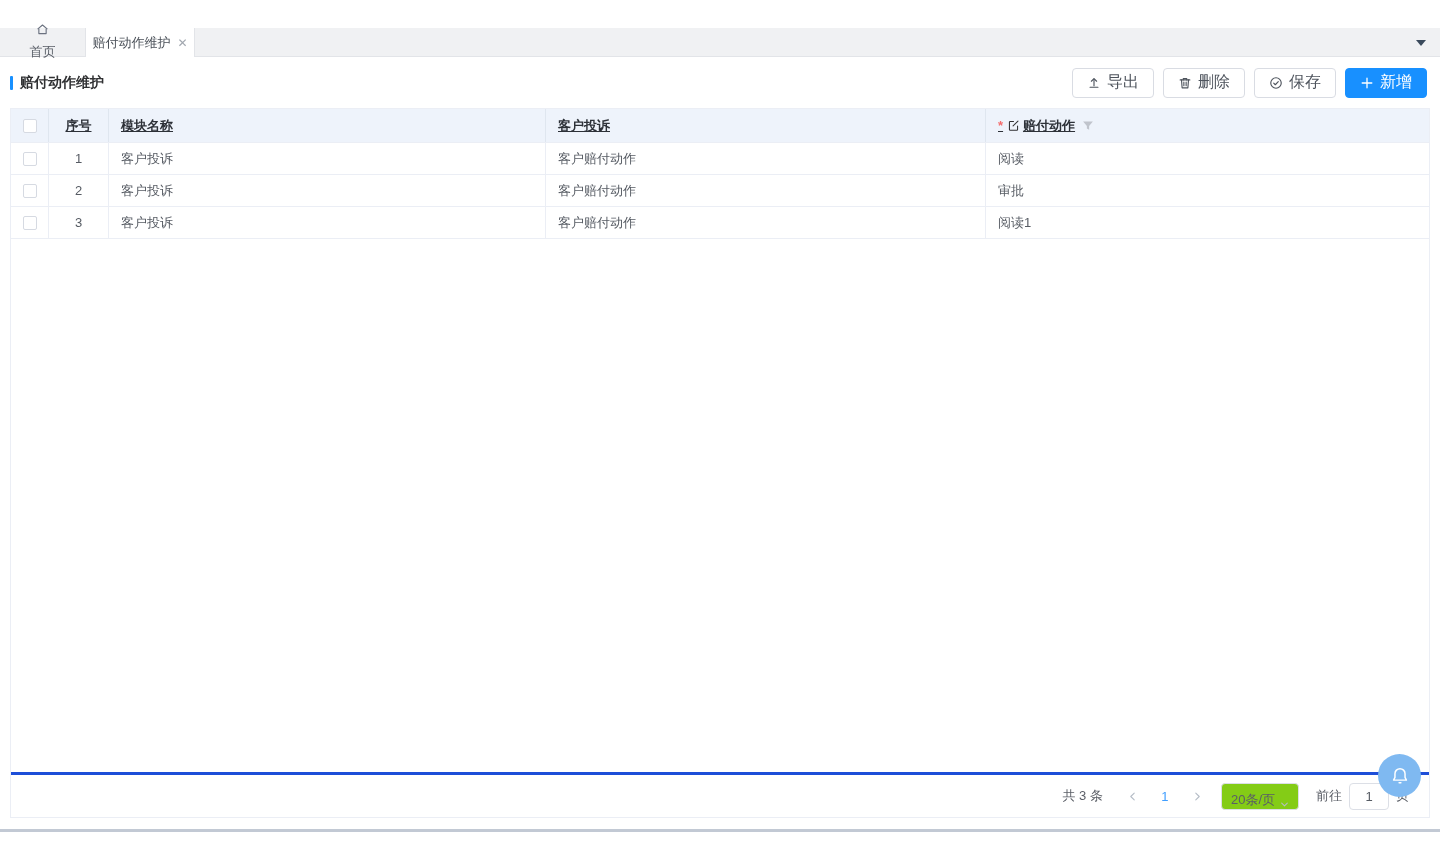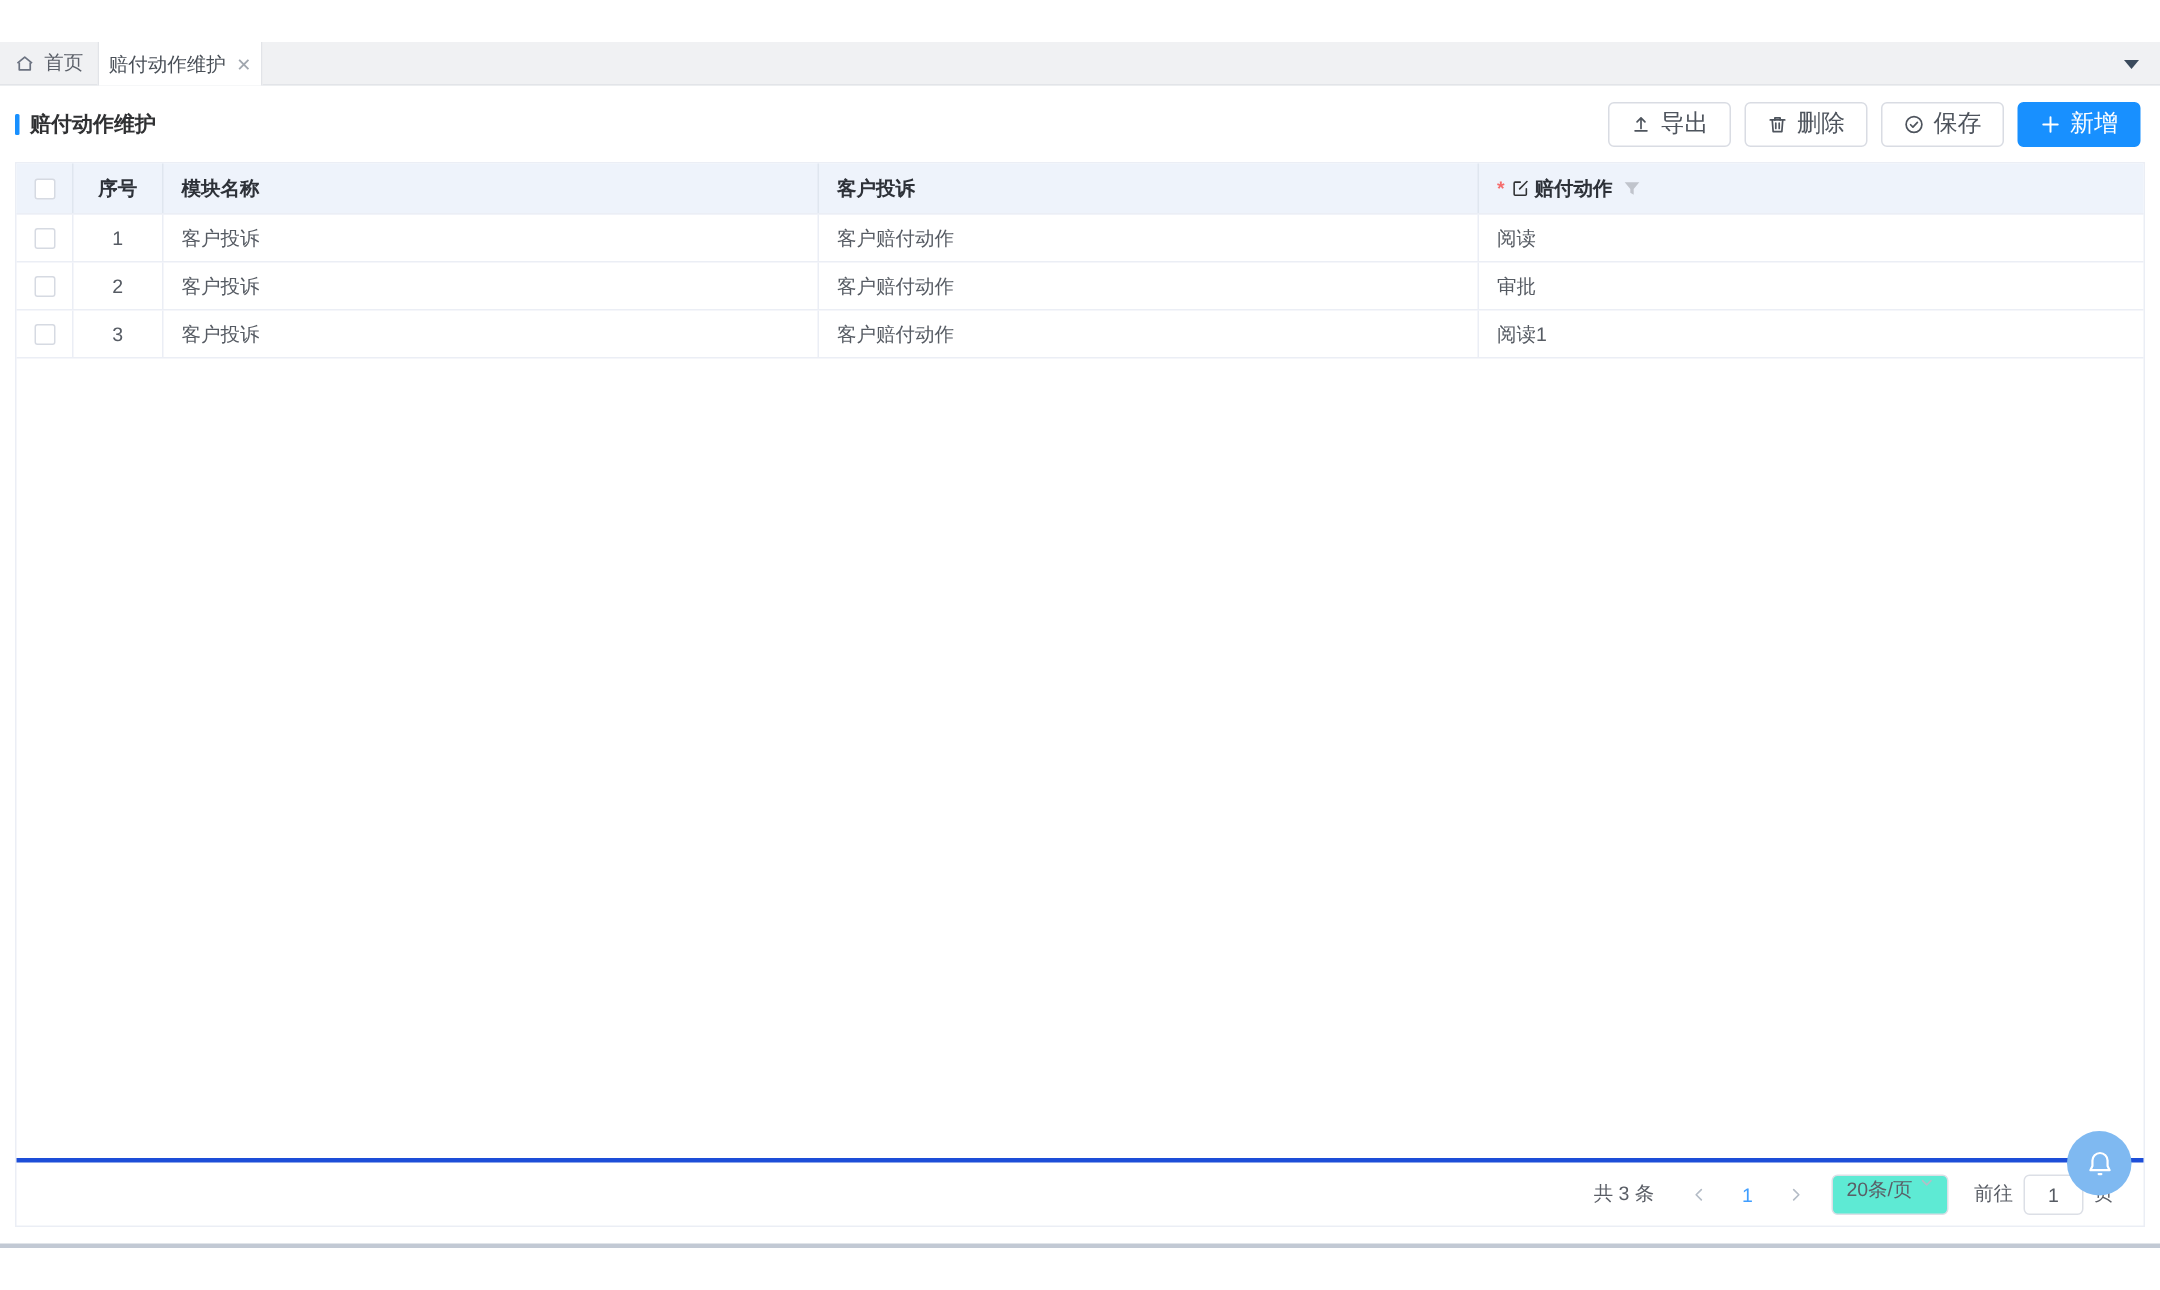--- a/index.html
+++ b/index.html
@@ -17,21 +17,21 @@
     margin-top:28px; height:29px;
     background:#f0f1f3;
     border-bottom:1px solid #e2e4e8;
     display:flex; align-items:stretch;
     position:relative;
   }
   .tab {
     display:flex; align-items:center; justify-content:center;
     gap:7px; font-size:13px; color:#5b6069; cursor:pointer;
   }
-  .tab-home { width:65px; }
+  .tab-home { width:85px;flex-direction:column; }
   .tab-active {
     width:110px; background:#ffffff;
     border-left:1px solid #e2e4e8; border-right:1px solid #e2e4e8;
     margin-bottom:-1px; color:#4a5058;
   }
   .tab-close { color:#a0a6ae; font-size:12px; line-height:1; cursor:pointer; }
   .tabbar-caret {
     position:absolute; right:14px; top:12px;
     width:0; height:0;
     border-left:5px solid transparent; border-right:5px solid transparent;
@@ -79,21 +79,21 @@
     border-bottom:1px solid #ebeef5;
     font-weight:bold; color:#2d3138;
   }
   .t-row { height:32px; border-bottom:1px solid #ebeef5; color:#565b63; }
   .t-cell {
     display:flex; align-items:center;
     padding:0 12px;
     border-right:1px solid #ebeef5;
     overflow:hidden; white-space:nowrap;
   }
-  .t-header .t-cell { border-right:1px solid #dfe6ef; }
+  .t-header .t-cell { border-right:1px solid #dfe6ef;text-decoration:underline; }
   .t-cell:last-child { border-right:none; }
   .cell-center { justify-content:center; padding:0; }
   .action-head { gap:3px; }
   .req-mark { color:#f56c6c; font-weight:bold; margin-right:1px; }
   .icon-edit { color:#303133; }
   .icon-filter { color:#c0c4cc; margin-left:4px; }
   input[type="checkbox"] {
     appearance:none; -webkit-appearance:none;
     width:14px; height:14px; margin:0;
     border:1px solid #d6dae2; border-radius:2px;
@@ -115,22 +115,22 @@
     padding:0 6px; cursor:pointer;
   }
   .pg-num {
     width:30px; text-align:center; color:#409eff; cursor:pointer;
     margin:0 6px;
   }
   .pg-size {
     margin-left:12px;
     height:27px; padding:0 9px;
     border:1px solid #dcdfe6; border-radius:4px;
-    display:flex; align-items:flex-start; gap:5px;
-    color:#5a5e66; cursor:pointer; background:#5eead4;
+    display:flex; align-items:flex-end; gap:5px;
+    color:#5a5e66; cursor:pointer; background:#84cc16;
   }
   .pg-size .caret { color:#b4bcc6; }
   .pg-jump { display:flex; align-items:center; gap:7px; margin-left:17px; }
   .jump-input {
     width:40px; height:27px;
     border:1px solid #dcdfe6; border-radius:4px;
     text-align:center; font-size:13px; color:#565b63;
     font-family:inherit; outline:none; padding:0;
   }
 

